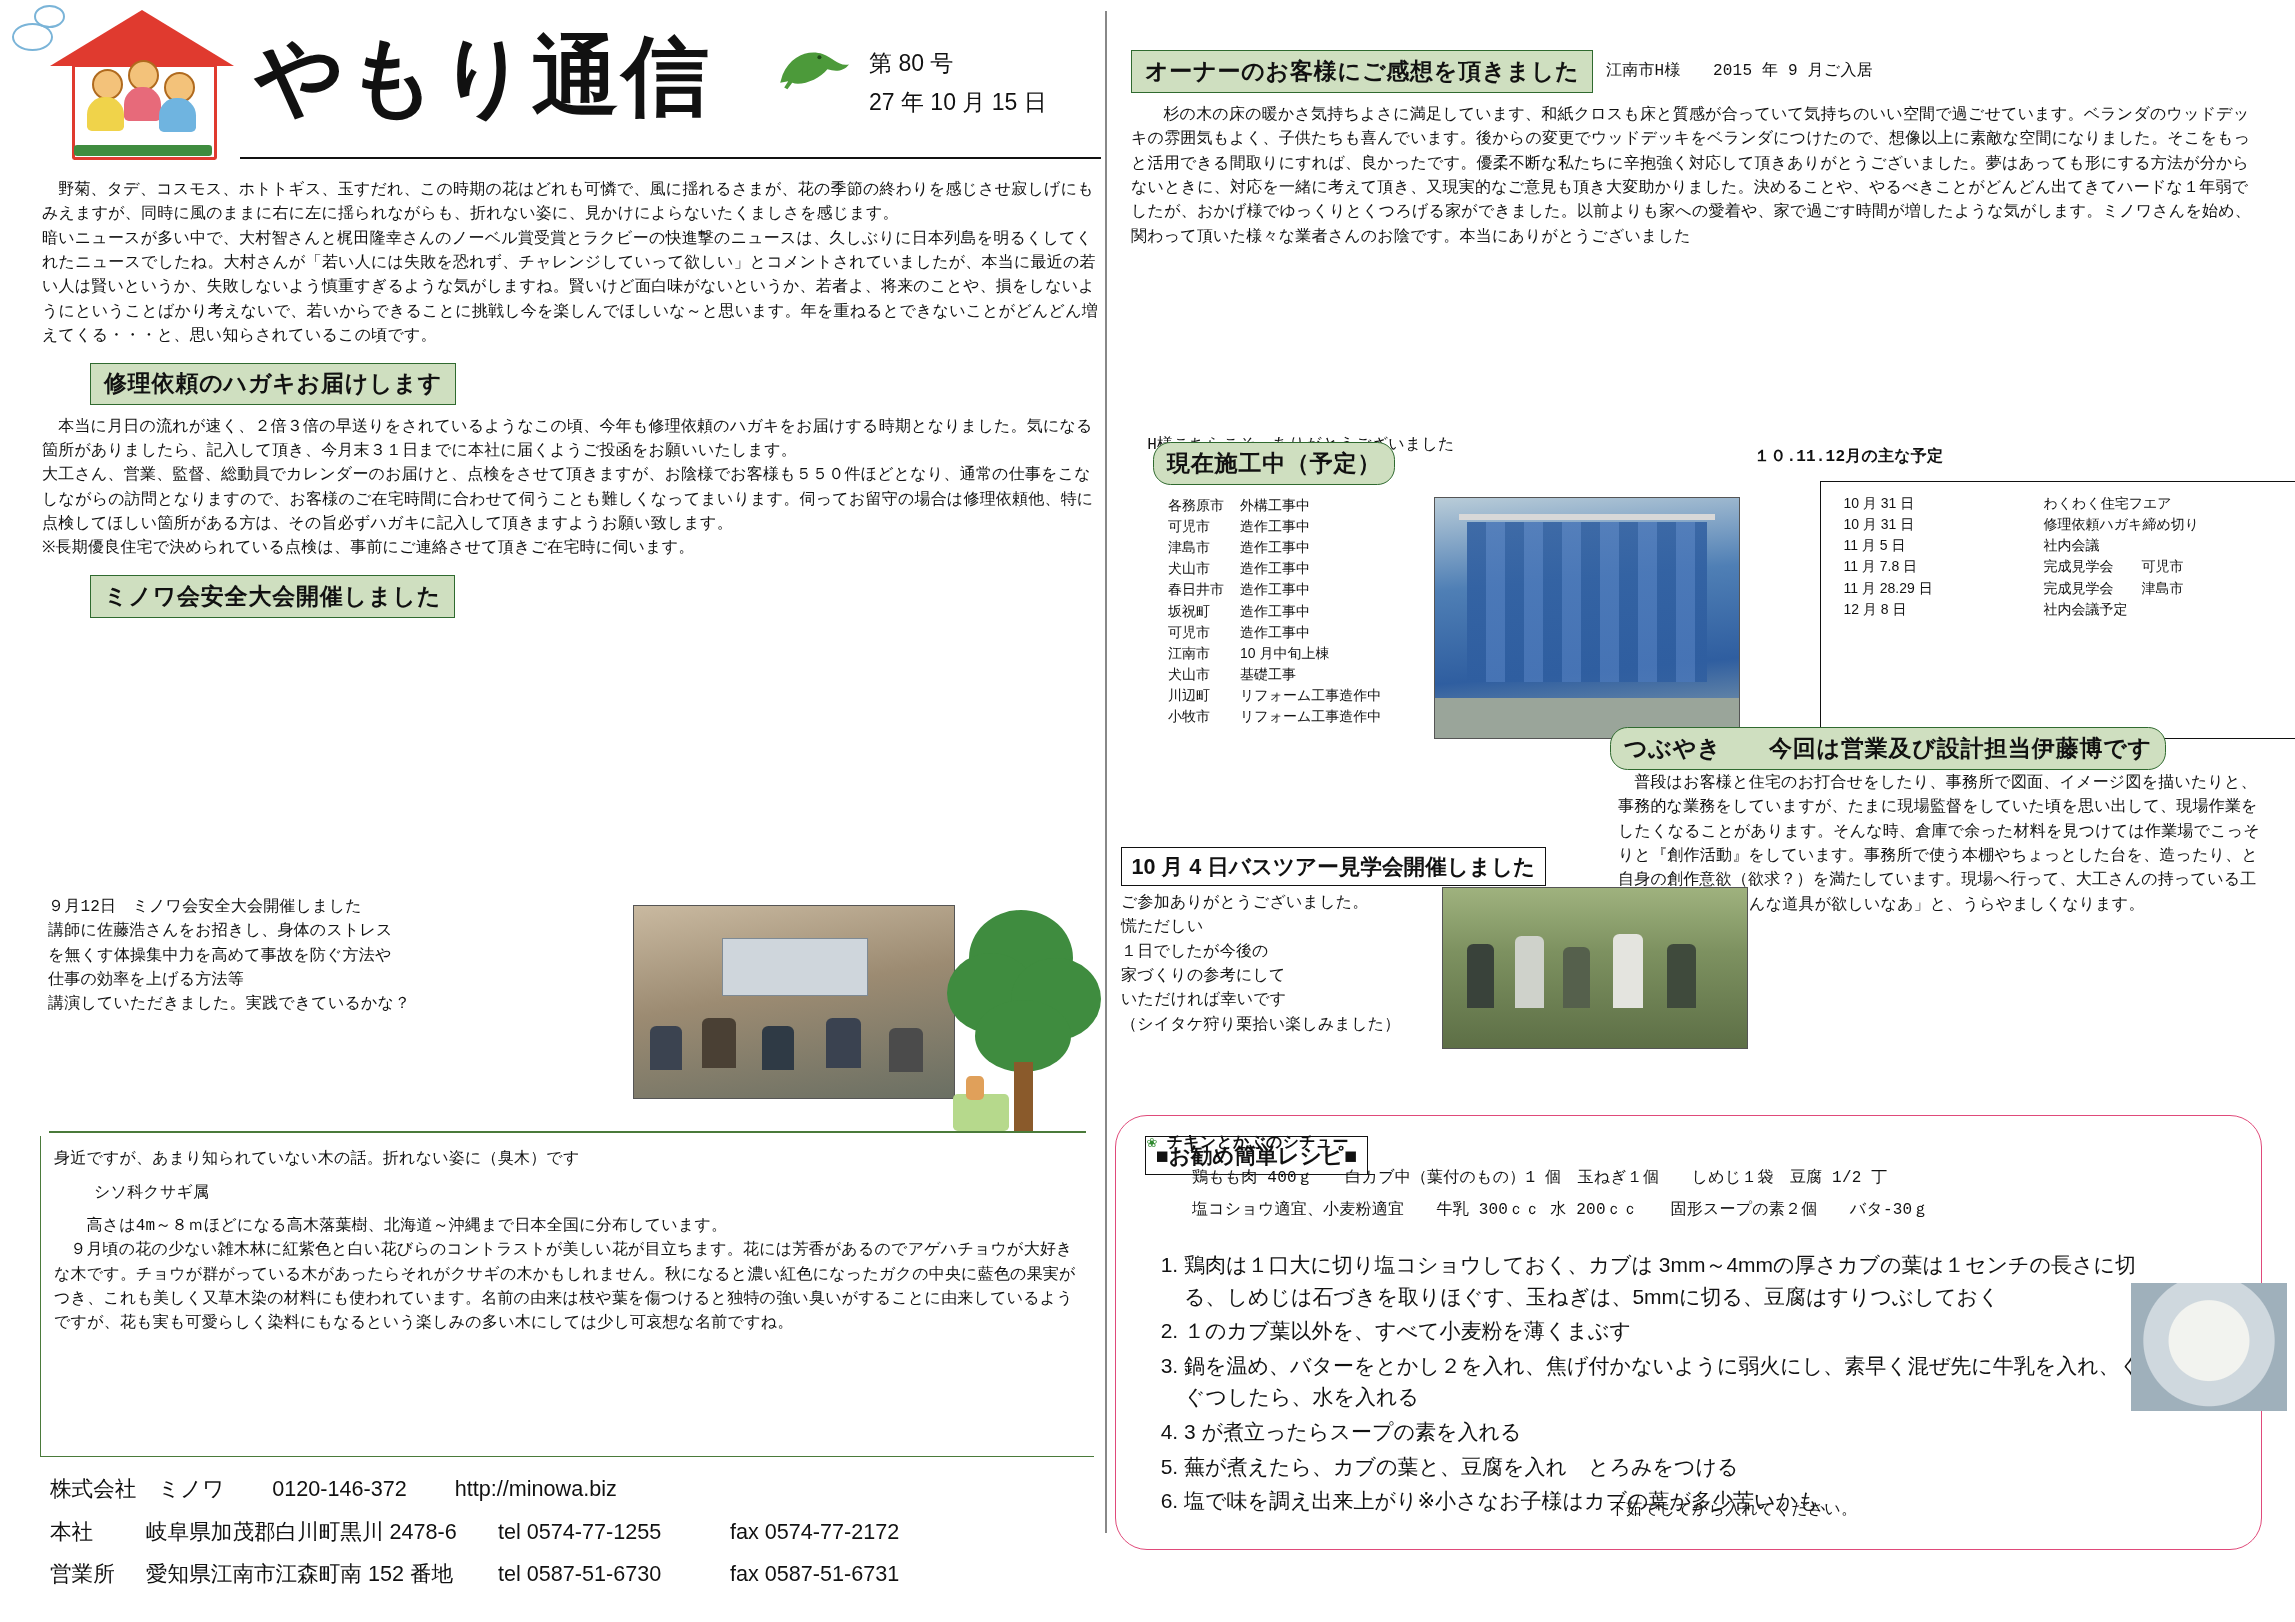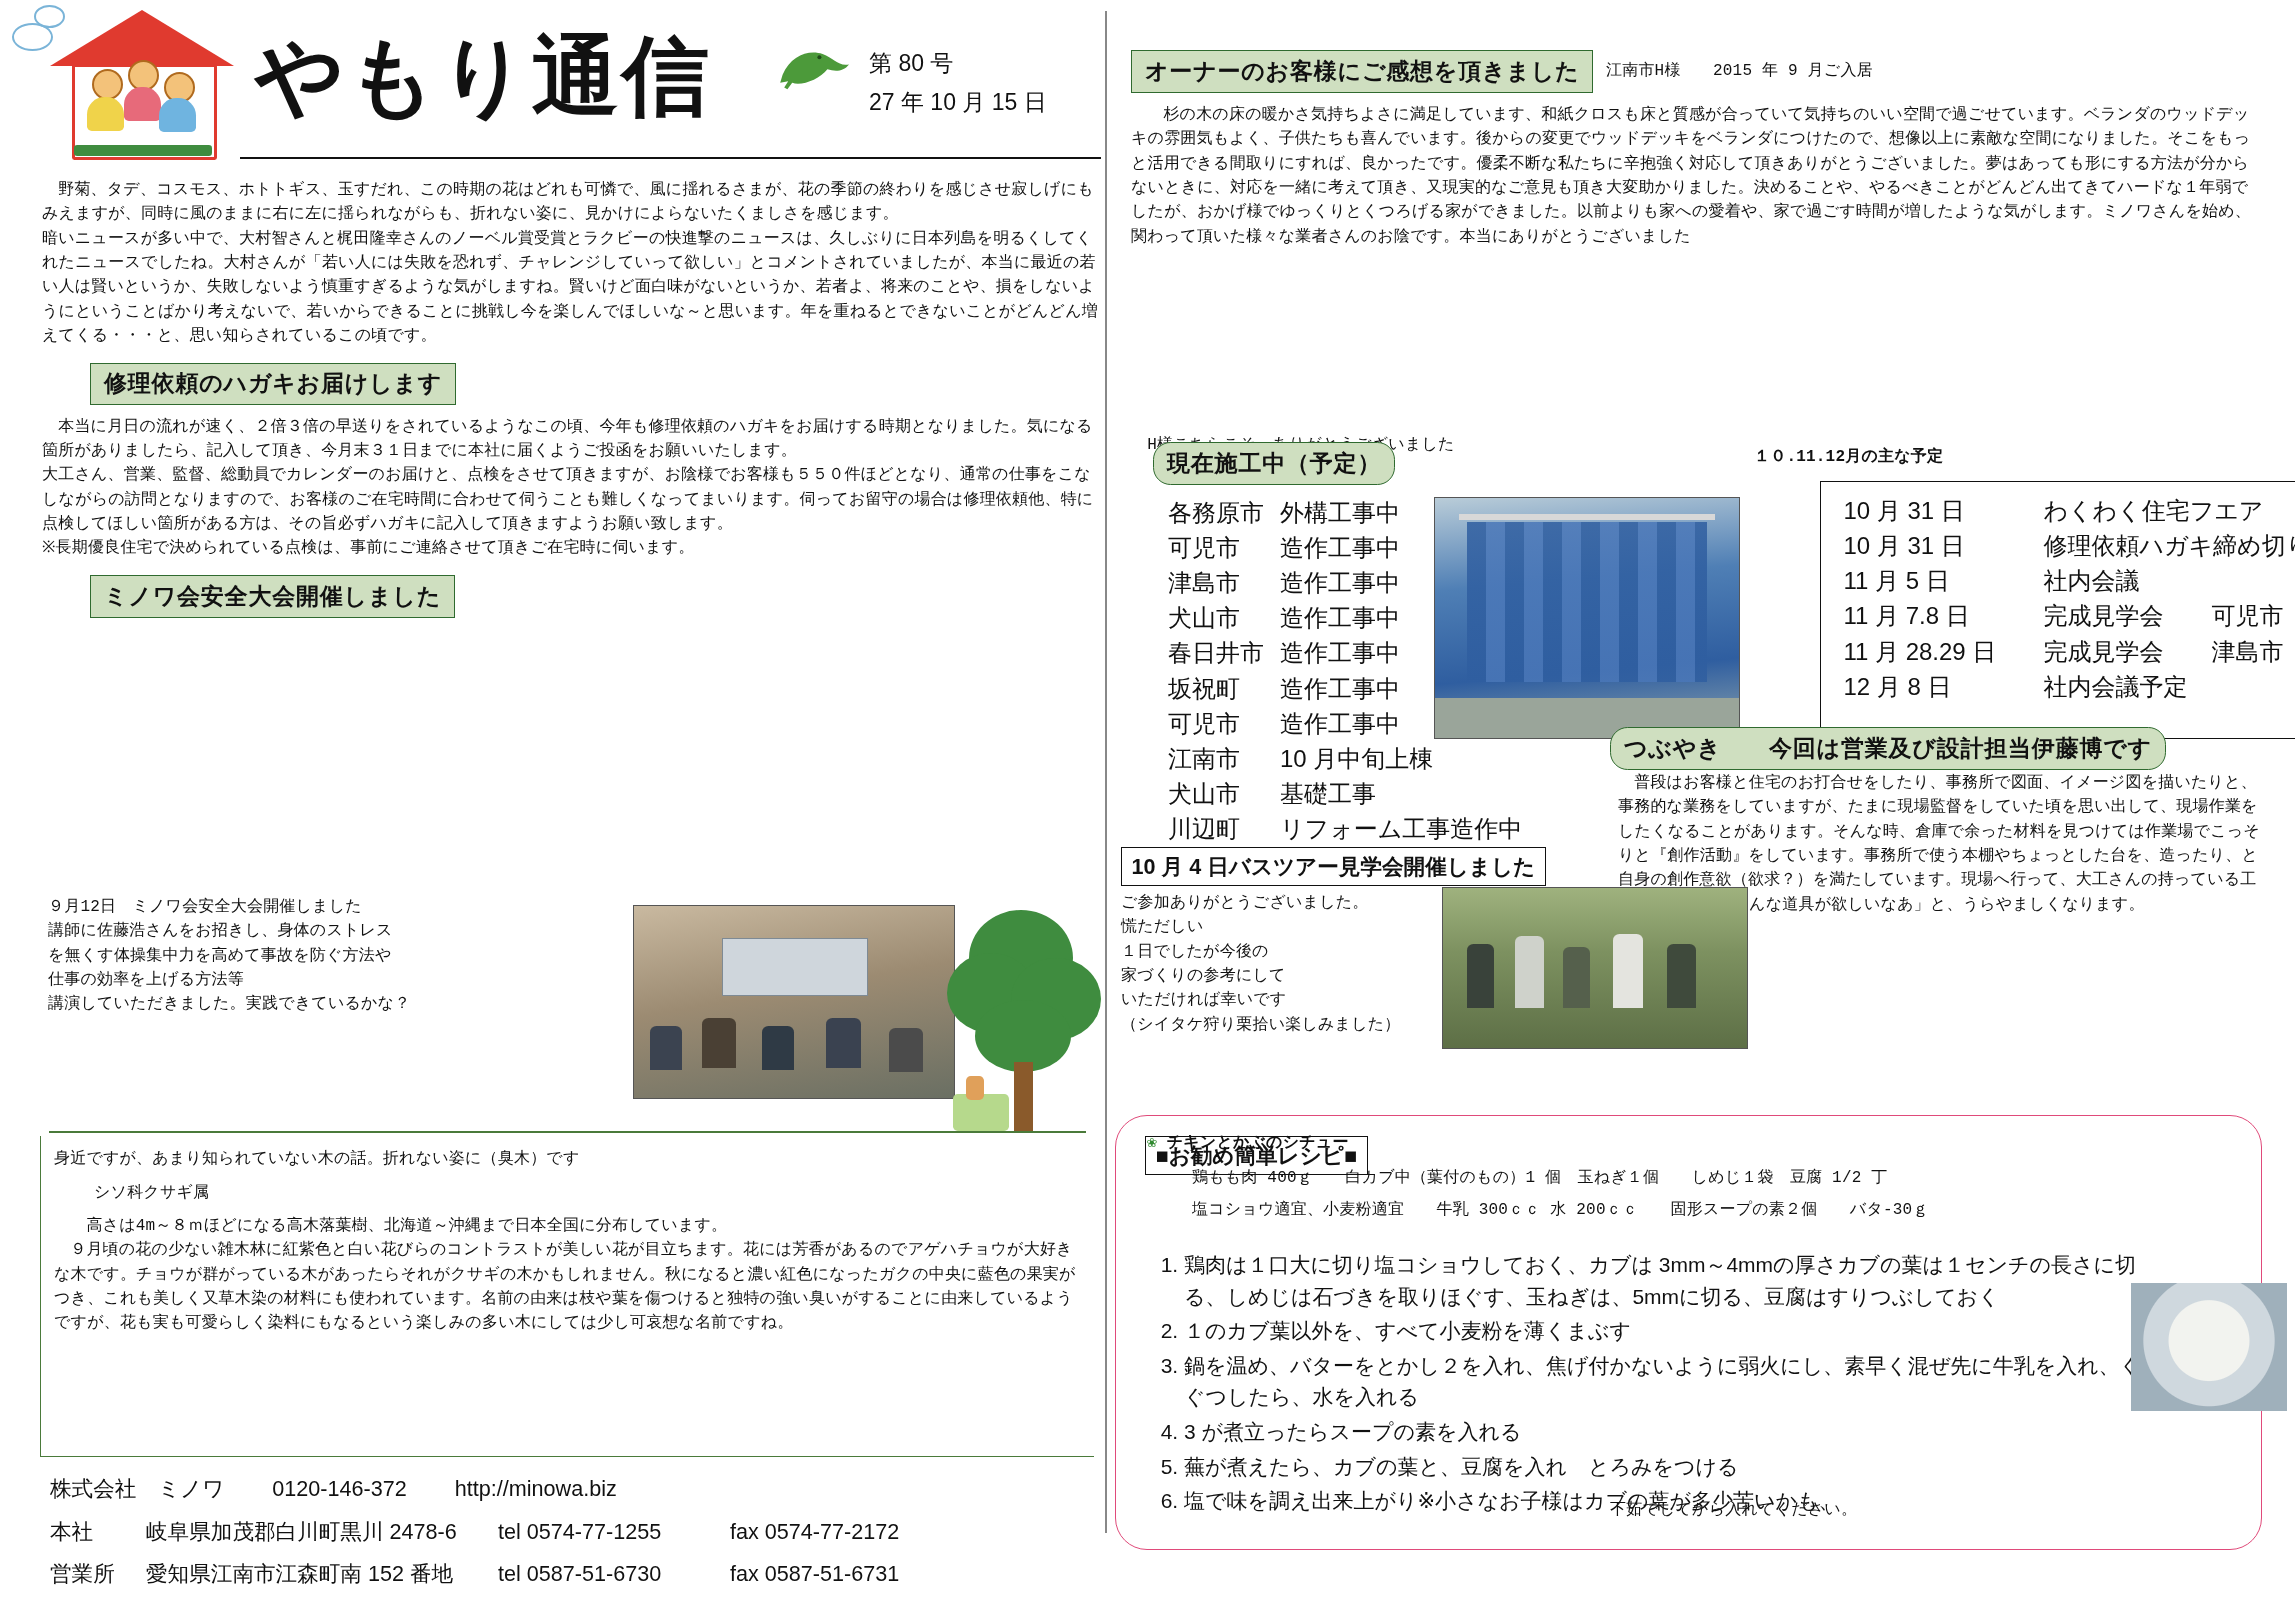--- a/index.html
+++ b/index.html
@@ -76,21 +76,21 @@
   .photo.site{background:linear-gradient(175deg,#b9ccd8 0%,#4f7fb5 35%,#2f5ea0 70%,#8fa5ad 100%);}
   .photo.tour{background:linear-gradient(180deg,#9fb27e 0%,#7d9160 40%,#5d6f46 100%);}
   .photo.dish{background:radial-gradient(circle at 50% 45%,#f2f3ef 0 38%,#cfd8de 39% 62%,#9fb0bb 63% 100%);}
 
   
   .tree-canopy{position:absolute;border-radius:50%;background:#3f8c3f;}
   .trunk{position:absolute;background:#8a5a2b;}
 
   
   table{border-collapse:collapse;}
-  .tbl td{font-size:24px;padding:1.6px 8px;white-space:nowrap;}
+  .tbl td{font-size:14px;padding:1.6px 8px;white-space:nowrap;}
   .boxed{border:1.6px solid #111;}
   .recipe-box{border:1.6px solid #e04a7a;border-radius:32px;}
 
   .footer-text{font-size:21.6px;line-height:1.55;font-family:"Liberation Sans",sans-serif;}
   .ol-recipe{margin:16px;padding-left:37px;}
   .ol-recipe li{font-size:21px;line-height:1.5;margin-bottom:3.2px;}
   .vline{position:absolute;width:1.6px;background:#333;}
 </style>
 </head>
 <body>

